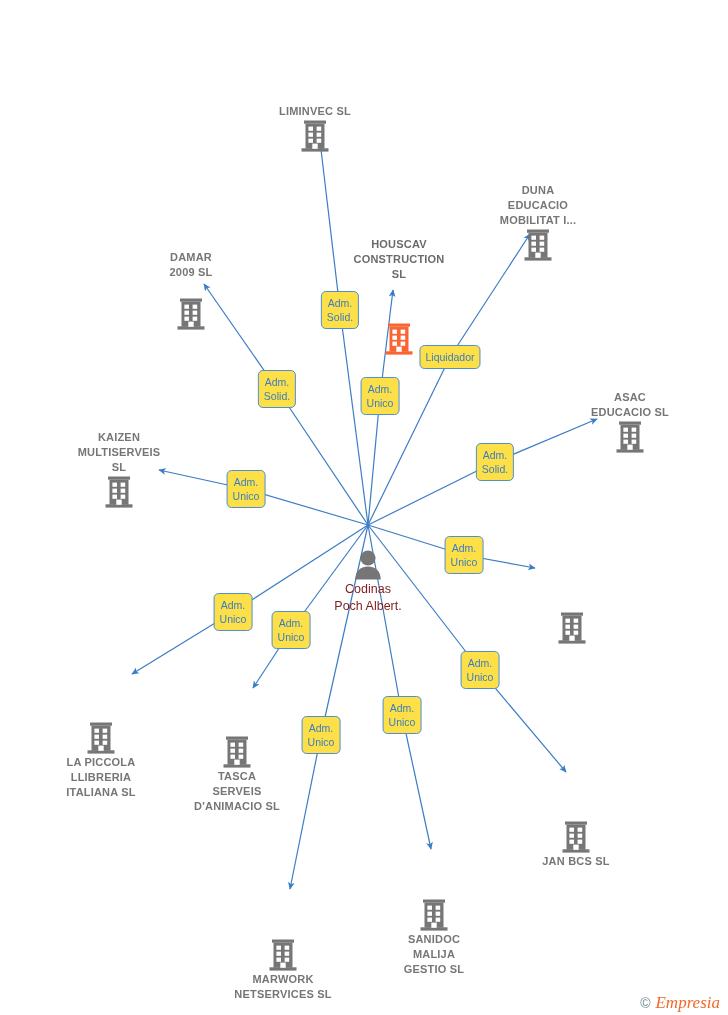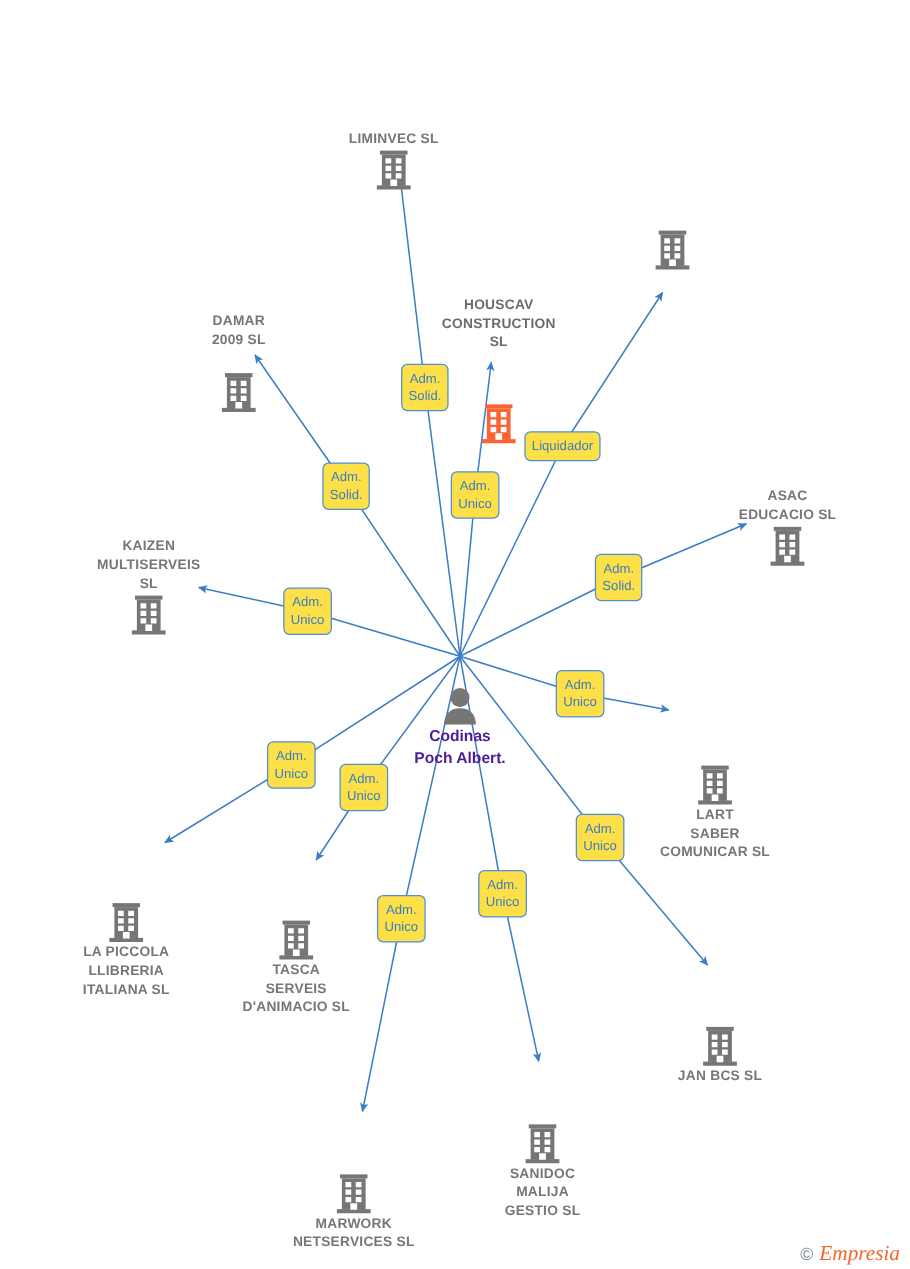--- a/index.html
+++ b/index.html
@@ -36,24 +36,24 @@
   }
   .node-label {
     color: #767676;
     font-size: 11px;
     font-weight: bold;
     line-height: 15px;
     letter-spacing: 0.2px;
     white-space: pre-line;
   }
   .node-label.person {
-    font-weight: bold;
+    font-weight: normal;
     font-size: 12.5px;
     line-height: 17px;
-    color: #4c1d95;
+    color: #7f1d1d;
     letter-spacing: 0;
   }
   .icon-company svg, .icon-person svg { display: block; }
   .edge-label {
     position: absolute;
     box-sizing: border-box;
     background: #fde047;
     border: 1.3px solid #4e8fd4;
     border-radius: 5px;
     color: #3b7dc4;
@@ -166,20 +166,23 @@
             <rect x="16.6" y="7.6" width="4.6" height="4.2" fill="#ffffff"></rect>
             <rect x="8.4" y="13.6" width="4.6" height="4.2" fill="#ffffff"></rect>
             <rect x="16.6" y="13.6" width="4.6" height="4.2" fill="#ffffff"></rect>
             <rect x="8.4" y="19.6" width="4.6" height="4.2" fill="#ffffff"></rect>
             <rect x="16.6" y="19.6" width="4.6" height="4.2" fill="#ffffff"></rect>
             <rect x="12.3" y="24.6" width="5.4" height="5.2" fill="#ffffff"></rect>
           </svg>
         </div>
       </div>
       <div class="node" style="left: 538px; top: 143px;">
+        <div class="node-label">DUNA
+EDUCACIO
+MOBILITAT I...</div>
         <div class="icon-company">
           <svg width="30" height="34" viewBox="0 0 30 34">
             <rect x="4" y="1.5" width="22" height="3.2" fill="#767676"></rect>
             <rect x="5.5" y="4.7" width="19" height="25" fill="#767676"></rect>
             <rect x="1.5" y="29.3" width="27" height="3.3" fill="#767676"></rect>
             <rect x="8.4" y="7.6" width="4.6" height="4.2" fill="#ffffff"></rect>
             <rect x="16.6" y="7.6" width="4.6" height="4.2" fill="#ffffff"></rect>
             <rect x="8.4" y="13.6" width="4.6" height="4.2" fill="#ffffff"></rect>
             <rect x="16.6" y="13.6" width="4.6" height="4.2" fill="#ffffff"></rect>
             <rect x="8.4" y="19.6" width="4.6" height="4.2" fill="#ffffff"></rect>
@@ -251,23 +254,20 @@
             <rect x="1.5" y="29.3" width="27" height="3.3" fill="#767676"></rect>
             <rect x="8.4" y="7.6" width="4.6" height="4.2" fill="#ffffff"></rect>
             <rect x="16.6" y="7.6" width="4.6" height="4.2" fill="#ffffff"></rect>
             <rect x="8.4" y="13.6" width="4.6" height="4.2" fill="#ffffff"></rect>
             <rect x="16.6" y="13.6" width="4.6" height="4.2" fill="#ffffff"></rect>
             <rect x="8.4" y="19.6" width="4.6" height="4.2" fill="#ffffff"></rect>
             <rect x="16.6" y="19.6" width="4.6" height="4.2" fill="#ffffff"></rect>
             <rect x="12.3" y="24.6" width="5.4" height="5.2" fill="#ffffff"></rect>
           </svg>
         </div>
-        <div class="node-label">LART
-SABER
-COMUNICAR SL</div>
       </div>
       <div class="node" style="left: 101px; top: 681px;">
         <div class="icon-company">
           <svg width="30" height="34" viewBox="0 0 30 34">
             <rect x="4" y="1.5" width="22" height="3.2" fill="#767676"></rect>
             <rect x="5.5" y="4.7" width="19" height="25" fill="#767676"></rect>
             <rect x="1.5" y="29.3" width="27" height="3.3" fill="#767676"></rect>
             <rect x="8.4" y="7.6" width="4.6" height="4.2" fill="#ffffff"></rect>
             <rect x="16.6" y="7.6" width="4.6" height="4.2" fill="#ffffff"></rect>
             <rect x="8.4" y="13.6" width="4.6" height="4.2" fill="#ffffff"></rect>

